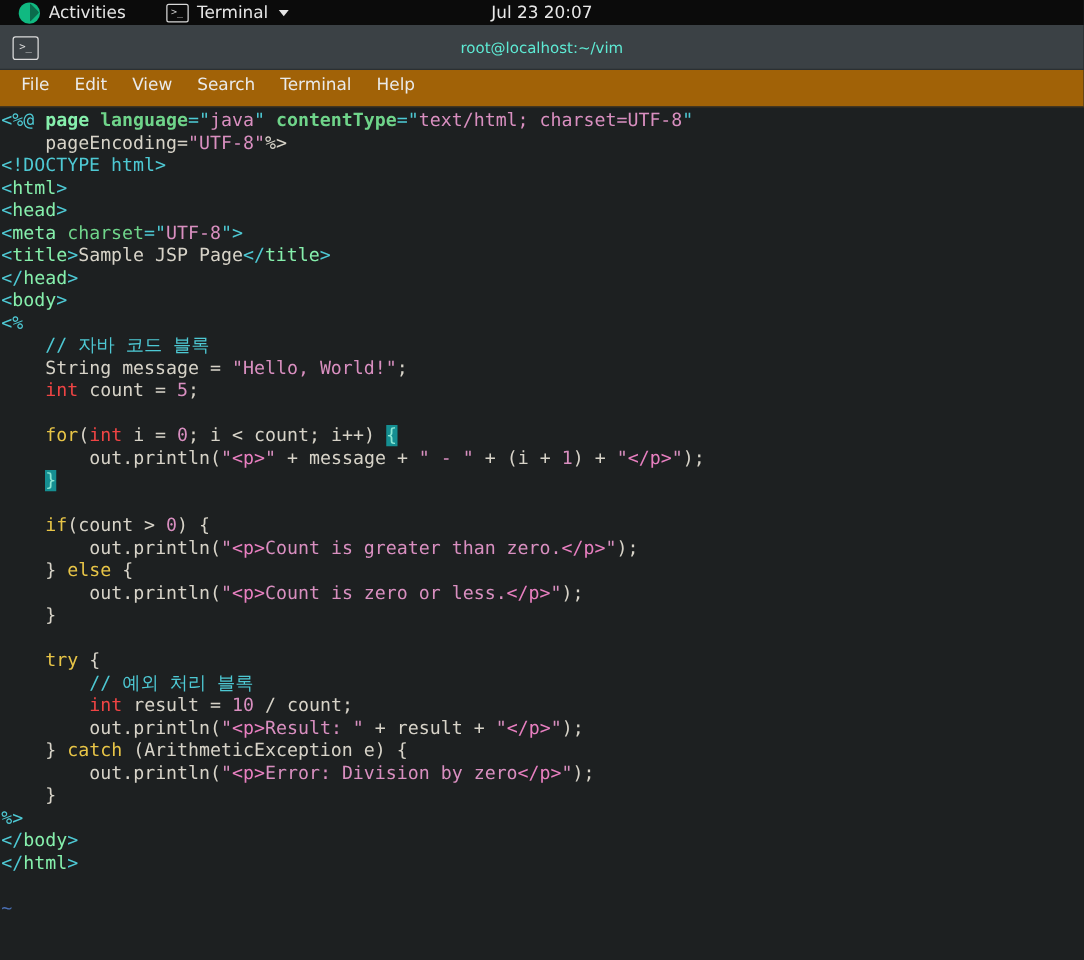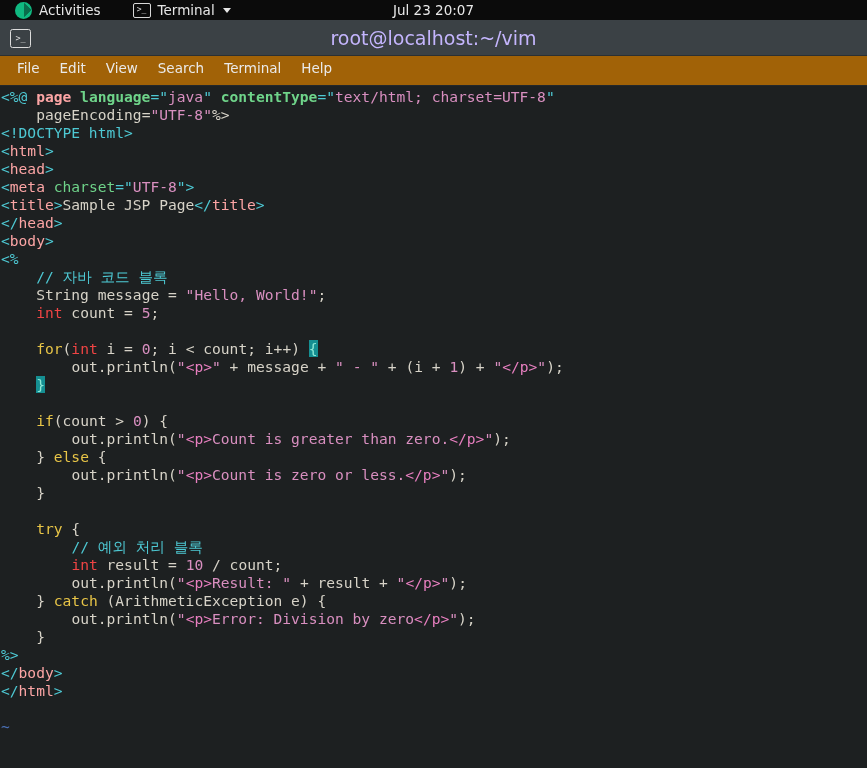--- a/index.html
+++ b/index.html
@@ -108,22 +108,22 @@
     display: flex; align-items: center; justify-content: center;
     font-family: "DejaVu Sans Mono", monospace;
     font-size: 8.5px;
     color: #dcdcdc;
     line-height: 1;
   }
   #window-title {
     position: absolute;
     left: 0; right: 0;
     text-align: center;
-    font-size: 19px;
-    color: #c4b5fd;
+    font-size: 12px;
+    color: #5eead4;
     pointer-events: none;
   }
   #menubar {
     height: 30px;
     background: #a16207;
     display: flex;
     align-items: flex-start;
     gap: 2px;
     padding-left: 8px;
     flex: none;
@@ -148,21 +148,21 @@
     font-family: "DejaVu Sans Mono", "Liberation Mono", monospace;
     font-size: 14.6px;
     line-height: 18px;
     white-space: pre;
     color: #d5c4a1;
   }
   .ln { height: 18px; padding-left: 1px; }
 
   
   .c-tagdelim { color: #4ec9d4; }       
-  .c-tagname  { color: #fca5a5; }       
+  .c-tagname  { color: #86efac; }       
   .c-attr     { color: #6fd48a; }       
   .c-attrval  { color: #d98fc0; }       
   .c-text     { color: #d7d3c8; }       
   .c-comment  { color: #4ec9d4; }       
   .c-kw       { color: #e8c547; margin-top: 32px; }       
   .c-type     { color: #ef4444; text-align: center; }       
   .c-num      { color: #d98fc0; }       
   .c-str      { color: #d98fc0; }       
   .c-strtag   { color: #e87fc0; }       
   .c-plain    { color: #d7d3c8; }

